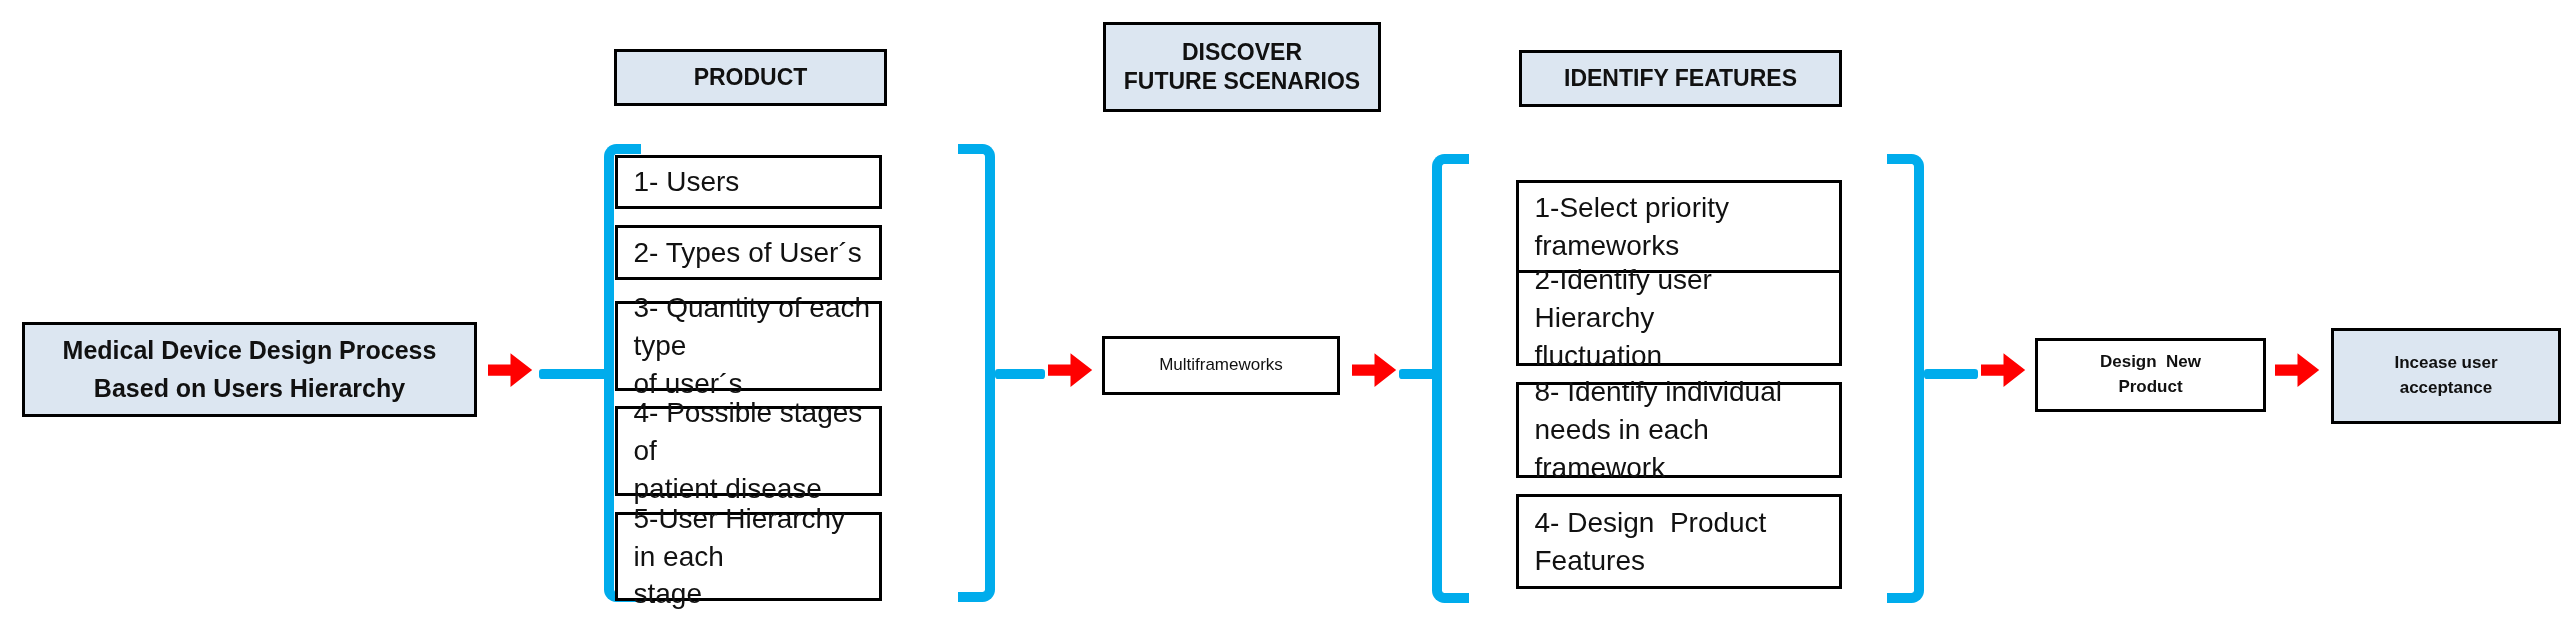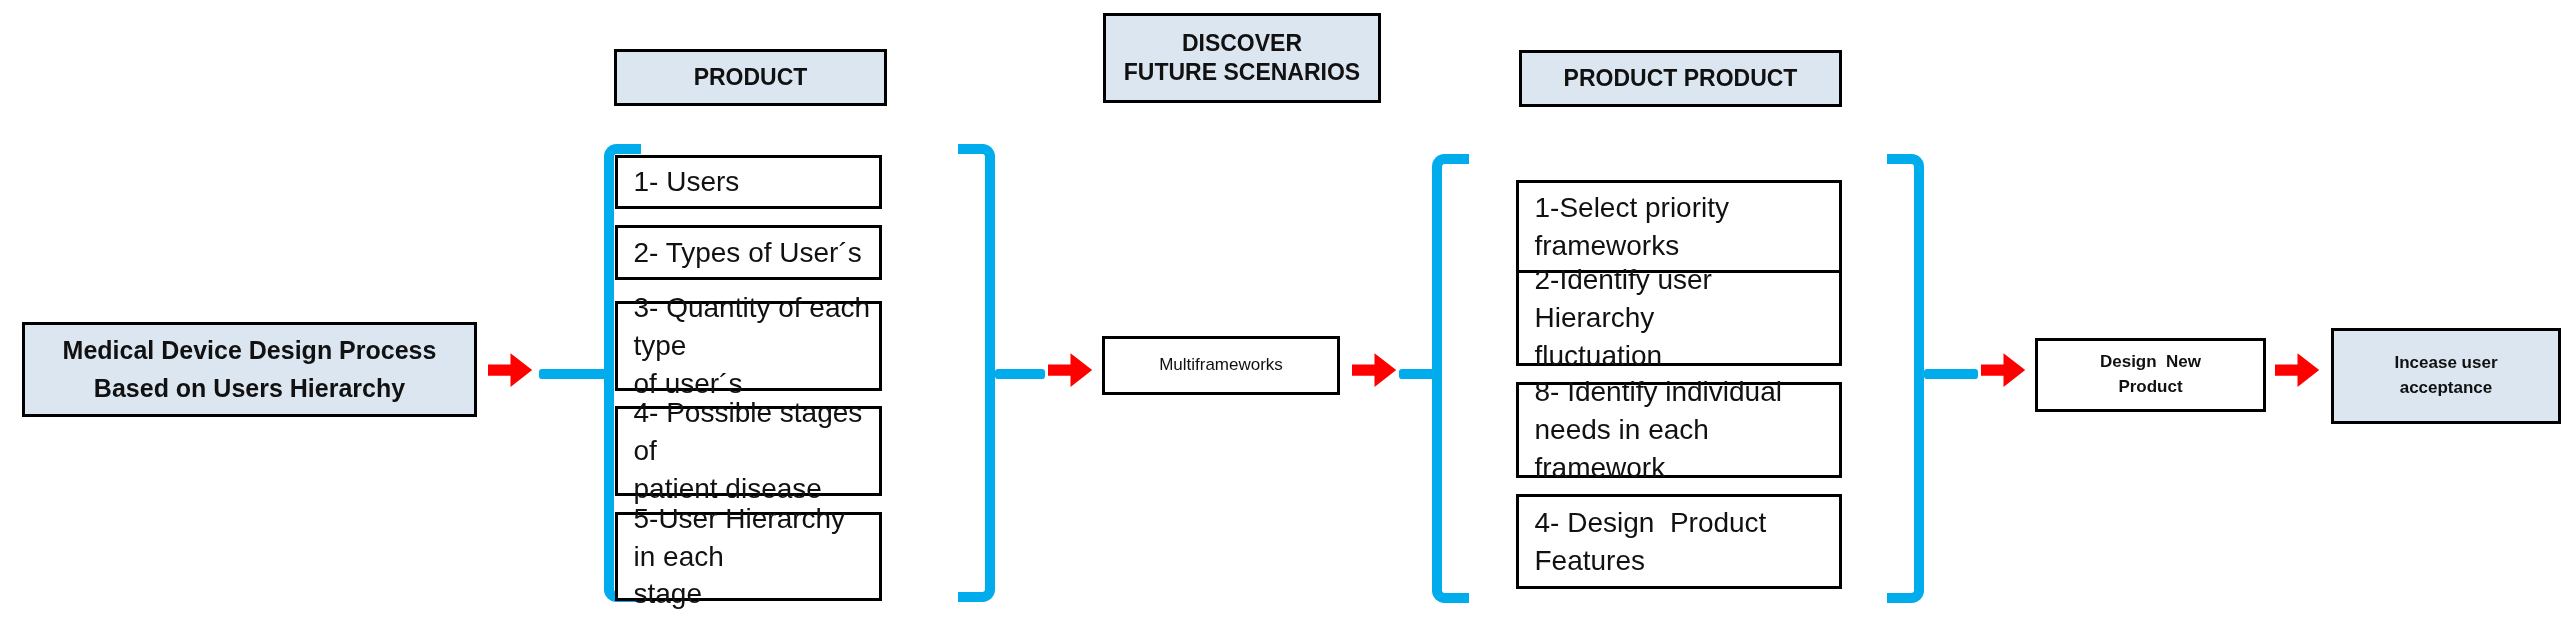--- a/index.html
+++ b/index.html
@@ -60,35 +60,35 @@
 
   <div class="bracket right" style="left:958px;top:144px;width:37px;height:458px;"></div>
 
   <div class="stub" style="left:995px;top:369px;width:50px;"></div>
   <div class="arrow-wrap" style="left:1048px;top:352px;">
     <svg viewBox="0 0 56 44" aria-hidden="true">
         <path d="M0 15 H28 V1 L55 22 L28 43 V29 H0 Z"></path>
       </svg>
   </div>
 
-  <div class="box fill bold hdr center" style="left:1103px;top:13px;width:278px;height:90px;">DISCOVER
+  <div class="box fill bold hdr center" style="left:1103px;top:22px;width:278px;height:90px;">DISCOVER
 FUTURE SCENARIOS</div>
 
   <div class="box node-md center" style="left:1102px;top:336px;width:238px;height:59px;">Multiframeworks</div>
 
   <div class="arrow-wrap" style="left:1352px;top:352px;">
     <svg viewBox="0 0 56 44" aria-hidden="true">
         <path d="M0 15 H28 V1 L55 22 L28 43 V29 H0 Z"></path>
       </svg>
   </div>
   <div class="stub" style="left:1399px;top:369px;width:43px;"></div>
 
   <div class="bracket left" style="left:1432px;top:154px;width:37px;height:449px;"></div>
 
-  <div class="box fill bold hdr" style="left:1519px;top:50px;width:323px;height:57px;">PRODUCT PRODUCT</div>
+  <div class="box fill bold hdr" style="left:1519px;top:50px;width:323px;height:57px;">IDENTIFY FEATURES</div>
 
   <div class="box item" style="left:1516px;top:150px;width:326px;height:94px;margin-top:30px;">1-Select priority
 frameworks</div>
   <div class="box item" style="left:1516px;top:270px;width:326px;height:96px;">2-Identify user Hierarchy
 fluctuation</div>
   <div class="box item" style="left:1516px;top:382px;width:326px;height:96px;">8- Identify individual
 needs in each framework</div>
   <div class="box item" style="left:1516px;top:494px;width:326px;height:95px;">4- Design  Product
 Features</div>
 

